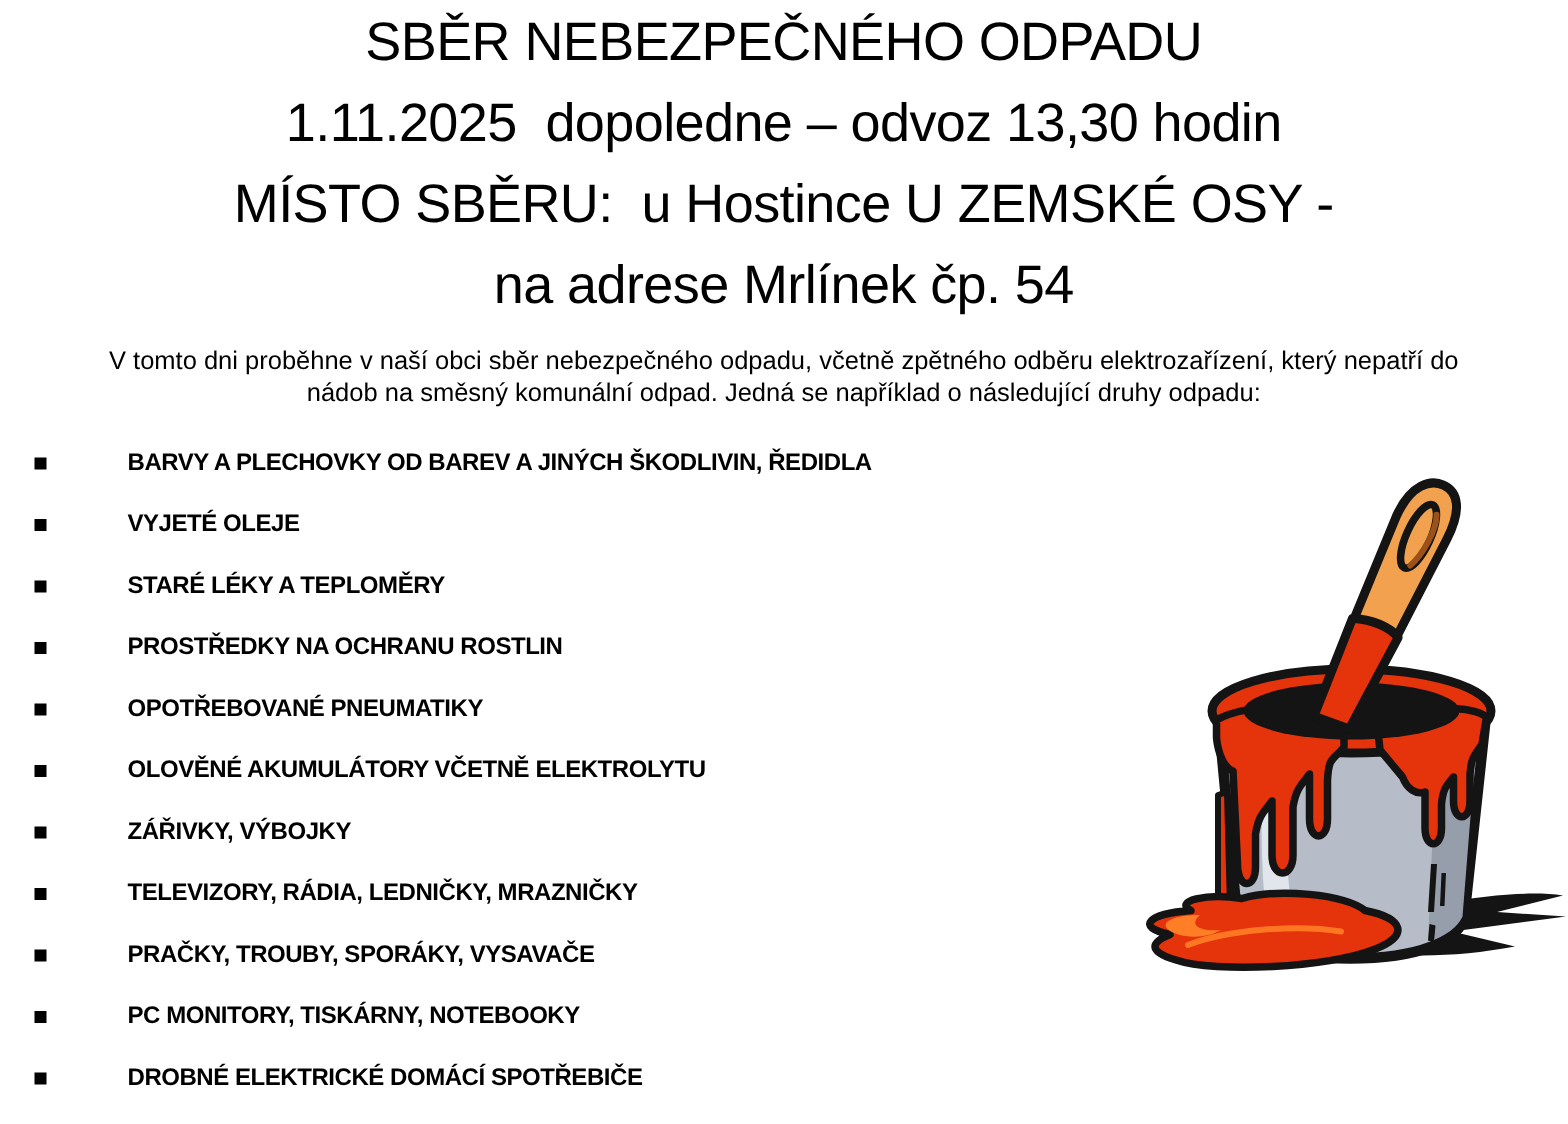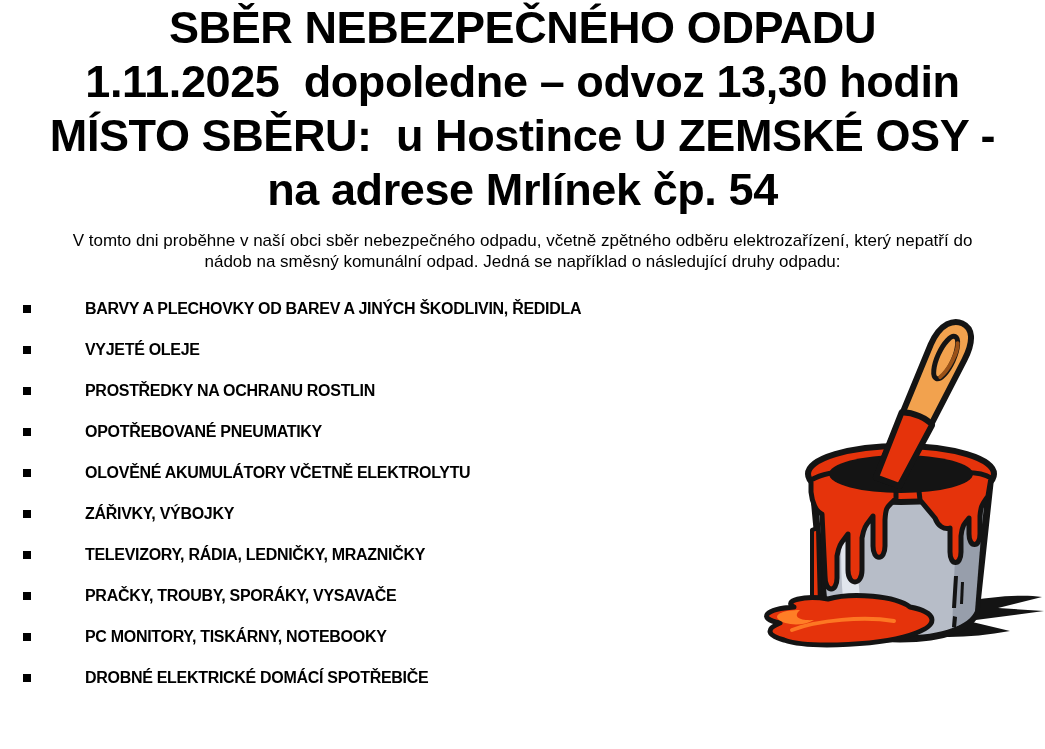--- a/index.html
+++ b/index.html
@@ -11,21 +11,21 @@
     --can-highlight:#e9edf3;
     --brush-orange:#f2a24e;
     --hole-shadow:#9a5218;
     --mouth-black:#141414;
   }
   html,body{margin:0;padding:0;}
   body{background:#ffffff;font-family:"Liberation Sans","DejaVu Sans",sans-serif;color:#000;}
   .page{position:relative;width:1045px;height:749px;background:#ffffff;overflow:hidden;}
 
   .header{padding-top:1px;text-align:center;}
-  .h-line{font-weight:bold;font-size:45px;line-height:54px;letter-spacing:-0.4px;white-space:pre;}
+  .h-line{font-weight:normal;font-size:36px;line-height:54px;letter-spacing:-0.4px;white-space:pre;}
 
   .intro{max-width:932px;margin:13px auto 16px;text-align:center;font-size:17px;line-height:21px;}
 
   .waste-list{list-style:none;margin:14px 0 0;padding:0;}
   .waste-item{display:flex;align-items:center;height:41px;padding-left:23px;}
   .bullet{flex:0 0 8px;width:8px;height:8px;background:#000;}
   .item-text{margin-left:54px;font-weight:bold;font-size:16px;letter-spacing:-0.3px;white-space:pre;}
 
   .illustration{position:absolute;left:748px;top:318px;width:297px;height:341px;}
   .illustration svg{width:100%;height:100%;display:block;}
@@ -45,20 +45,24 @@
   <p class="intro">V tomto dni proběhne v naší obci sběr nebezpečného odpadu, včetně zpětného odběru elektrozařízení, který nepatří do nádob na směsný komunální odpad. Jedná se například o následující druhy odpadu:</p>
 
   <ul class="waste-list">
     <li class="waste-item">
       <span class="bullet"></span>
       <span class="item-text">BARVY A PLECHOVKY OD BAREV A JINÝCH ŠKODLIVIN, ŘEDIDLA</span>
     </li>
     <li class="waste-item">
       <span class="bullet"></span>
       <span class="item-text">VYJETÉ OLEJE</span>
+    </li>
+    <li class="waste-item">
+      <span class="bullet"></span>
+      <span class="item-text">STARÉ LÉKY A TEPLOMĚRY</span>
     </li>
     <li class="waste-item">
       <span class="bullet"></span>
       <span class="item-text">PROSTŘEDKY NA OCHRANU ROSTLIN</span>
     </li>
     <li class="waste-item">
       <span class="bullet"></span>
       <span class="item-text">OPOTŘEBOVANÉ PNEUMATIKY</span>
     </li>
     <li class="waste-item">

